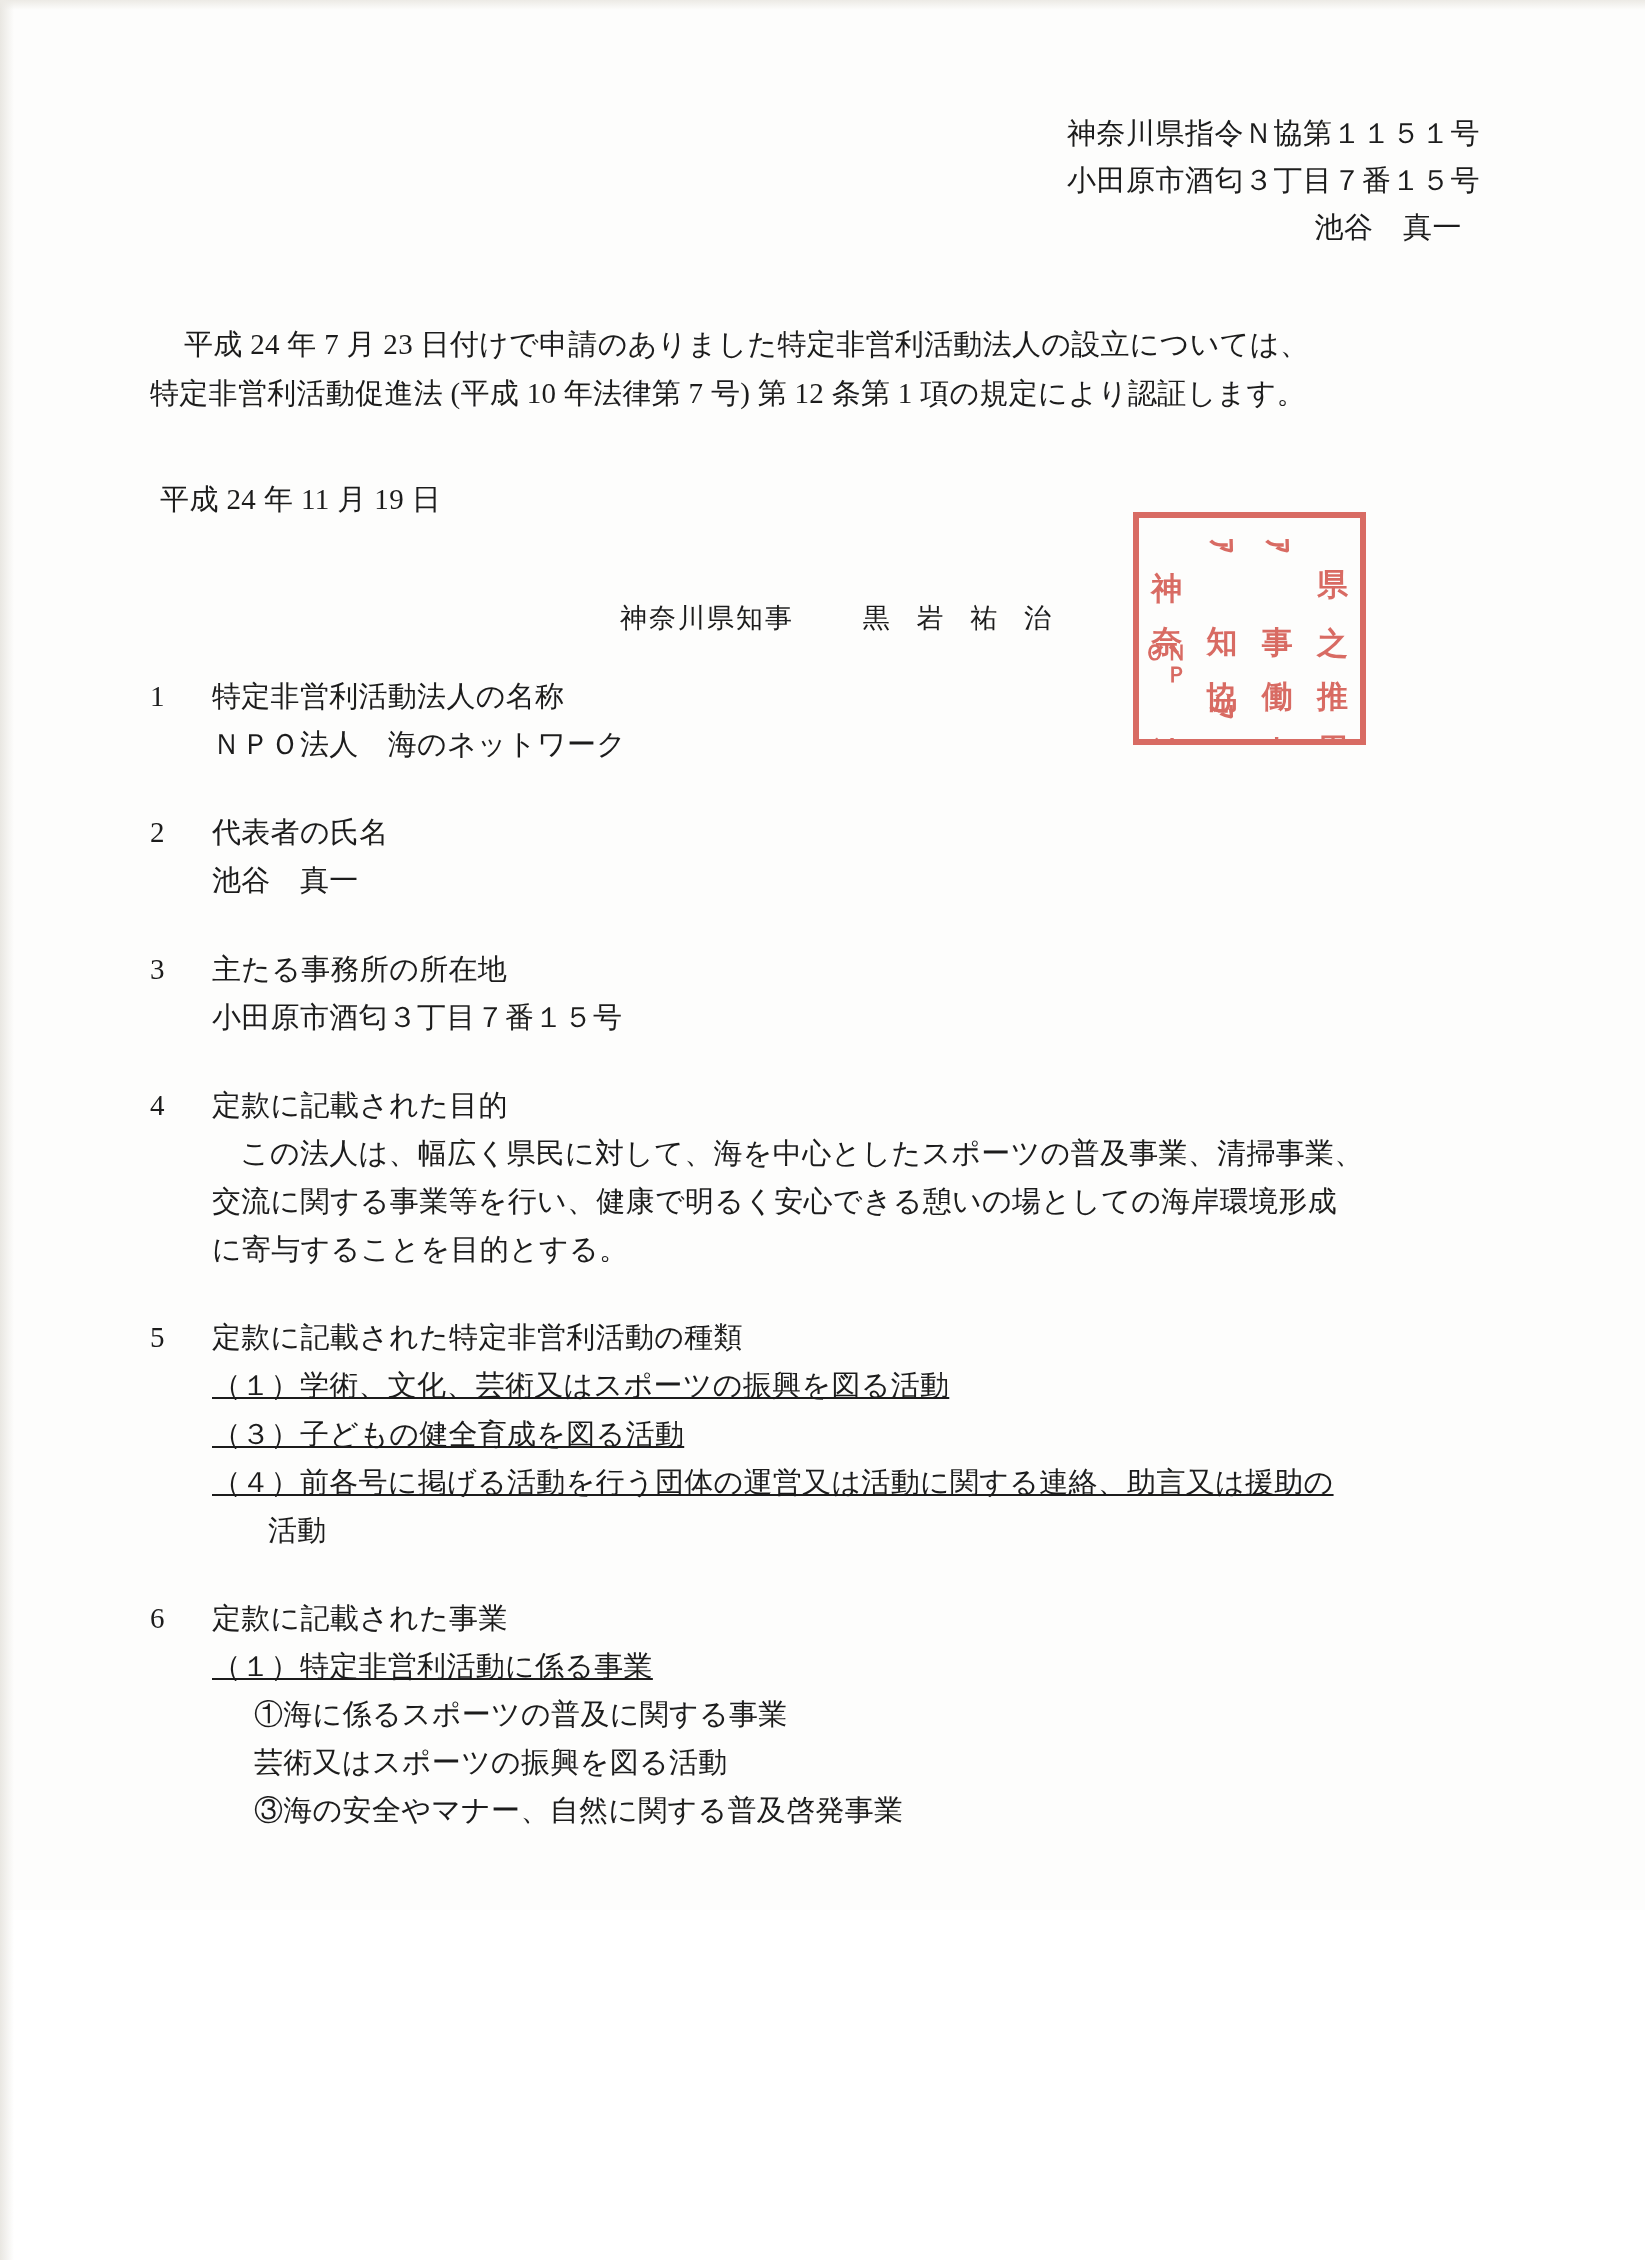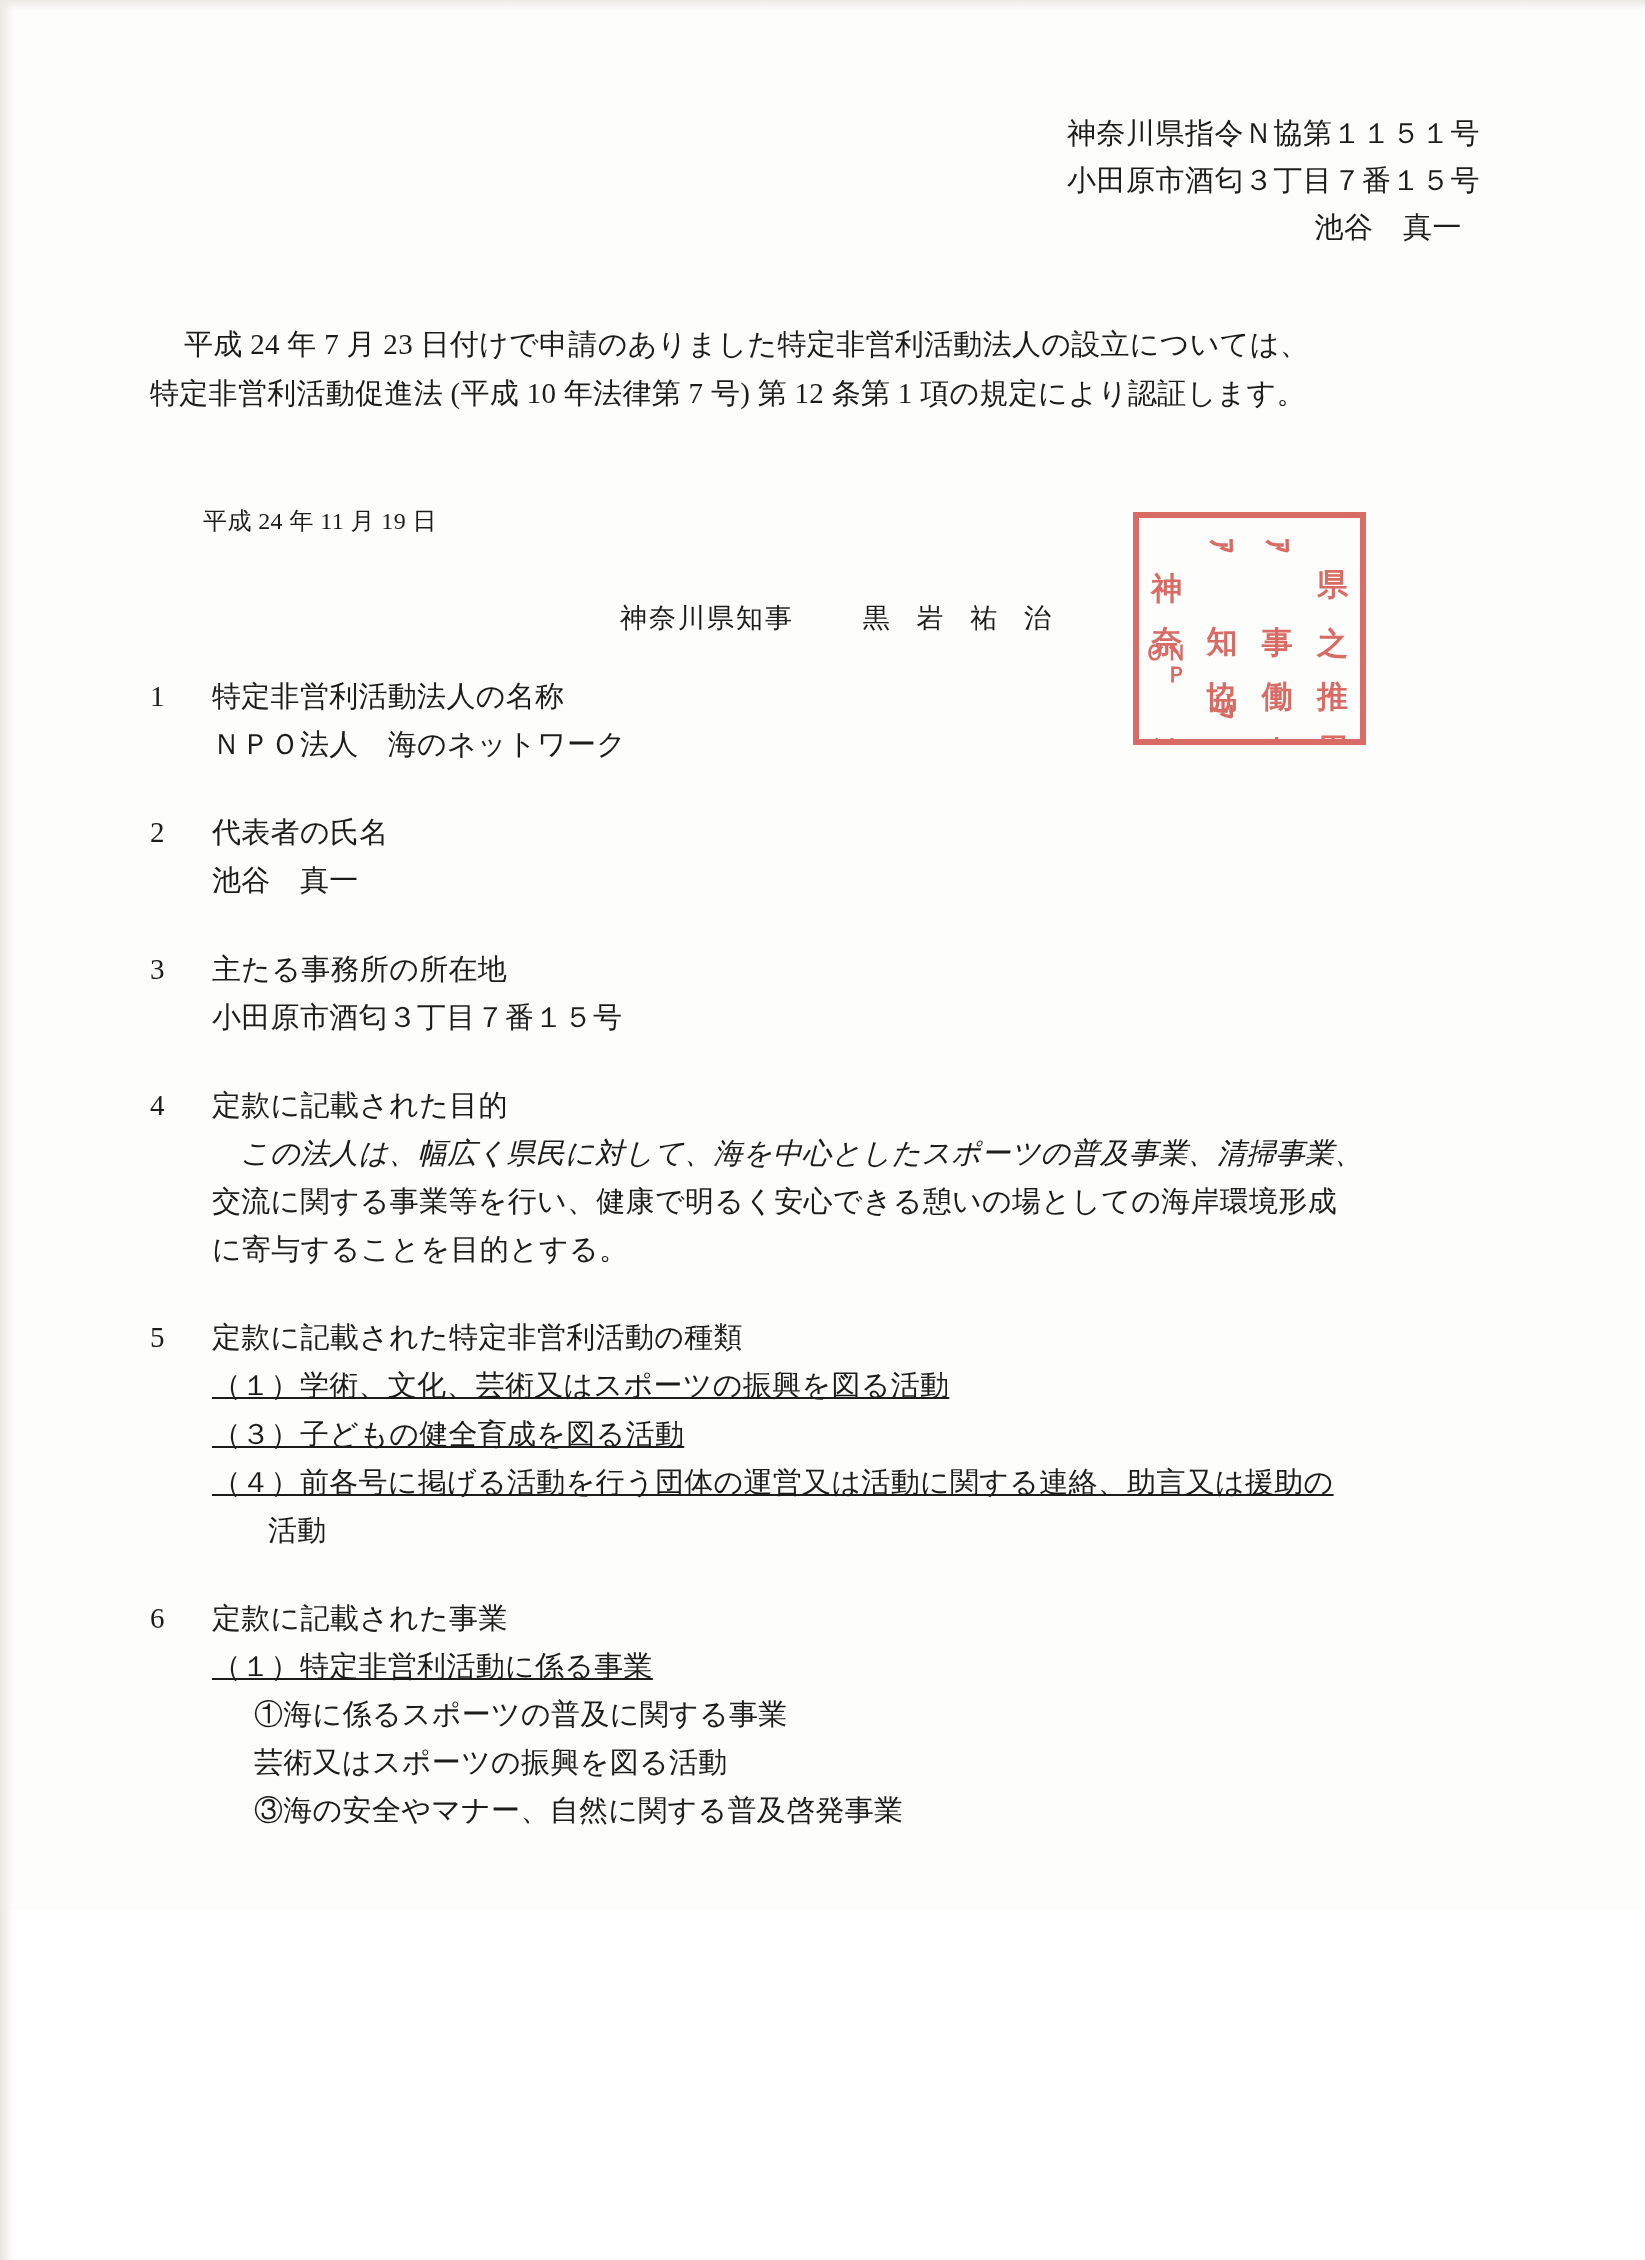--- a/index.html
+++ b/index.html
@@ -56,25 +56,24 @@
     left: 150px;
     width: 1330px;
     font-size: 29px;
     line-height: 1.68;
     letter-spacing: 0.3px;
   }
   .body-para .indent { padding-left: 34px; }
 
   .date-line {
     position: absolute;
-    top: 505px;
+    top: 480px;
     left: 160px;
-    font-size: 24px;
+    font-size: 29px;
     letter-spacing: 0.4px;
-    margin-left: 43px;
   }
 
   .signature {
     position: absolute;
     top: 600px;
     left: 620px;
     font-size: 27px;
     letter-spacing: 2px;
     white-space: nowrap;
   }
@@ -128,21 +127,21 @@
     align-items: flex-start;
     white-space: nowrap;
   }
   .item-num {
     width: 62px;
     flex: 0 0 62px;
   }
   .item-body {
     padding-left: 62px;
   }
-  .item-body .para-first { padding-left: 28px; font-style: italic; }
+  .item-body .para-first { padding-left: 28px; }
   .sub-list { padding-left: 62px; }
   .sub-list .sub-line { white-space: nowrap; text-decoration: underline; }
   .sub-list .sub-cont { padding-left: 56px; }
   .deep-list { padding-left: 104px; }
   .deep-list .deep-line { white-space: nowrap; }
 </style>
 </head>
 <body>
 
 <div class="page">

